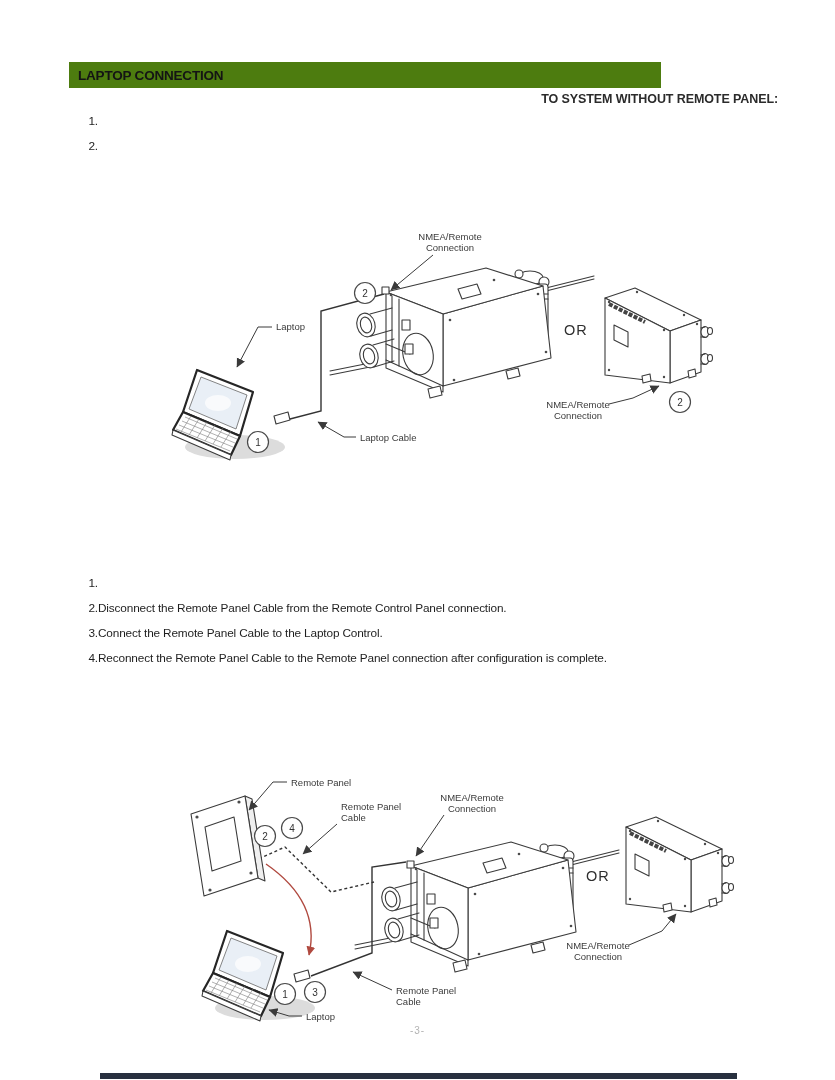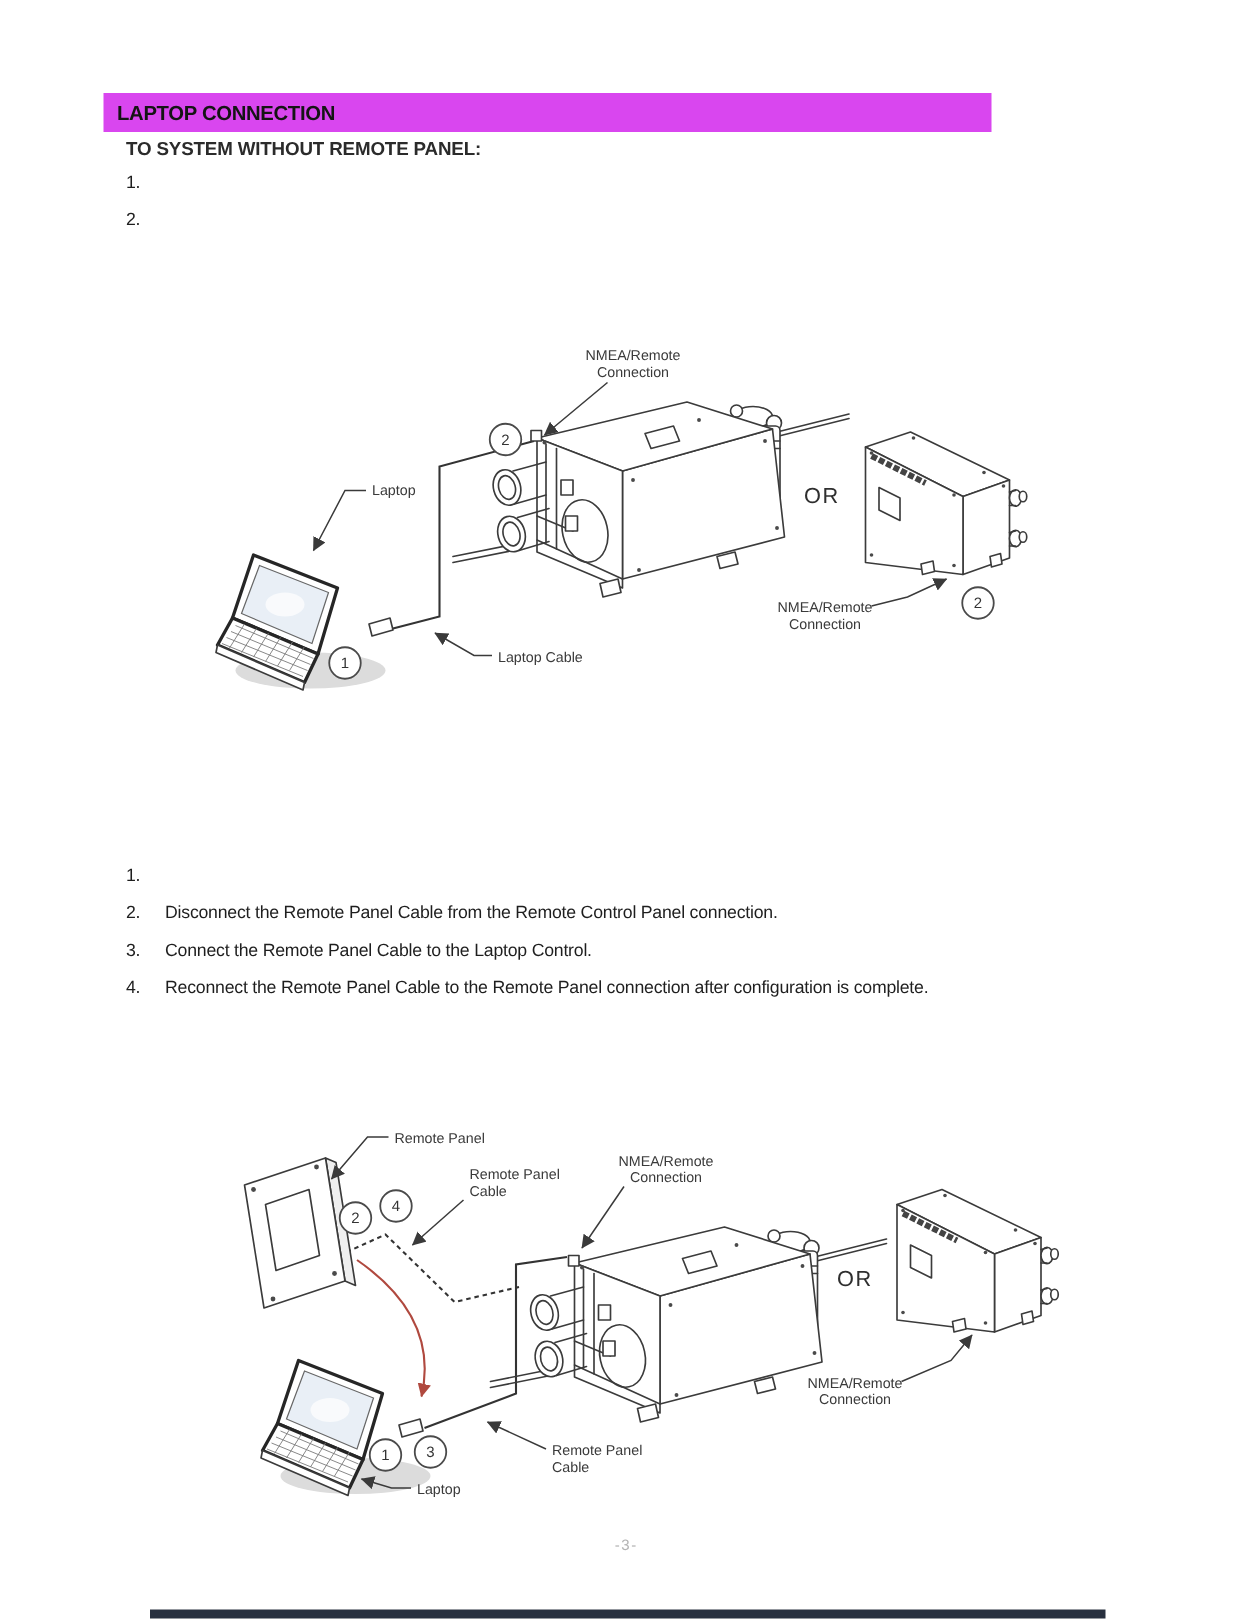--- a/index.html
+++ b/index.html
@@ -2,36 +2,36 @@
 <html><head>
 <meta charset="utf-8">
 <style>
   html,body { margin:0; padding:0; background:#fff; }
   .page {
     position:relative; width:835px; height:1080px; background:#ffffff;
     font-family:"Liberation Sans", sans-serif; overflow:hidden;
   }
   .title-bar {
     position:absolute; left:69px; top:62px; width:592px; height:26px;
-    background:#d946ef; display:flex; align-items:center;
+    background:#4d7c0f; display:flex; align-items:center;
   }
   .title-bar h1 {
     margin:0 0 0 9px; font-size:13.5px; font-weight:bold; color:#141414;
     letter-spacing:-0.2px;
   }
-  .sec { position:absolute; left:84px; width:706px; }
+  .sec { position:absolute; left:72px; width:706px;text-align:right; }
   .sec-1 { top:92px; }
   .sec-2 { top:576px; }
   .sec h2 { margin:0 0 8px 0; font-size:12.5px; font-weight:bold; color:#2b2b2b; letter-spacing:-0.1px; }
   .steps { margin:0; padding:0; list-style:none; }
   .steps li { display:flex; margin:0 0 11px 0; font-size:11.8px; color:#1e1e1e; letter-spacing:-0.15px; }
   .steps .num { width:26px; flex:0 0 26px; }
-  .fig { position:absolute; left:0; width:697px; }
+  .fig { position:absolute; left:0; width:697px;padding-left:28px; }
   .fig-1 { top:220px; height:270px; }
-  .fig-2 { top:740px; height:280px; }
+  .fig-2 { top:764px; height:280px; }
   svg { display:block; }
   .ln  { stroke:#3b3b3b; fill:none; stroke-width:1.1; stroke-linejoin:round; stroke-linecap:round; }
   .lnb { stroke:#262626; fill:none; stroke-width:2.2; stroke-linejoin:round; stroke-linecap:round; }
   .fw  { fill:#ffffff; }
   .fe  { fill:#efefef; }
   .kb  { stroke:#7a7a7a; stroke-width:0.6; fill:none; }
   .lbl { font-family:"Liberation Sans", sans-serif; font-size:9.5px; fill:#3a3a3a; }
   .or-lbl { font-family:"Liberation Sans", sans-serif; font-size:14.5px; fill:#2f2f2f; letter-spacing:1px; }
   .callout circle { fill:#fff; stroke:#4a4a4a; stroke-width:1.2; }
   .callout text { font-family:"Liberation Sans", sans-serif; font-size:10px; fill:#333; text-anchor:middle; }

